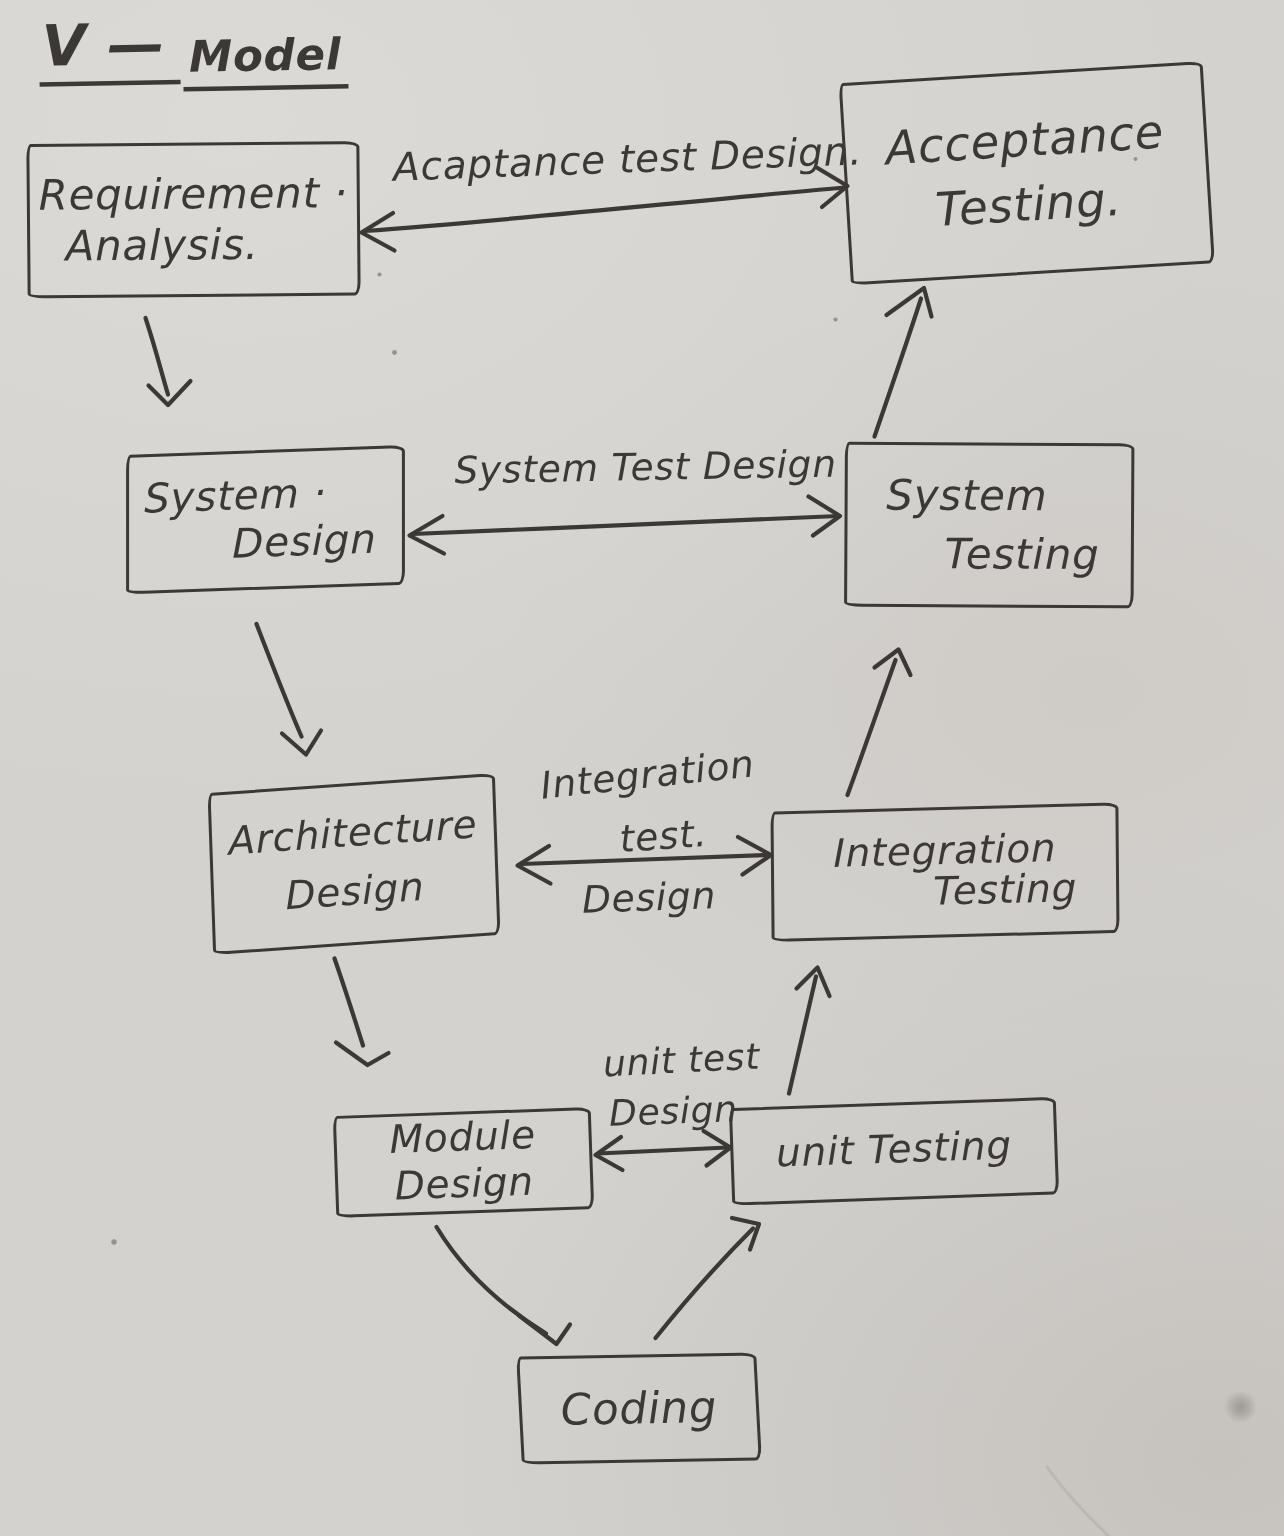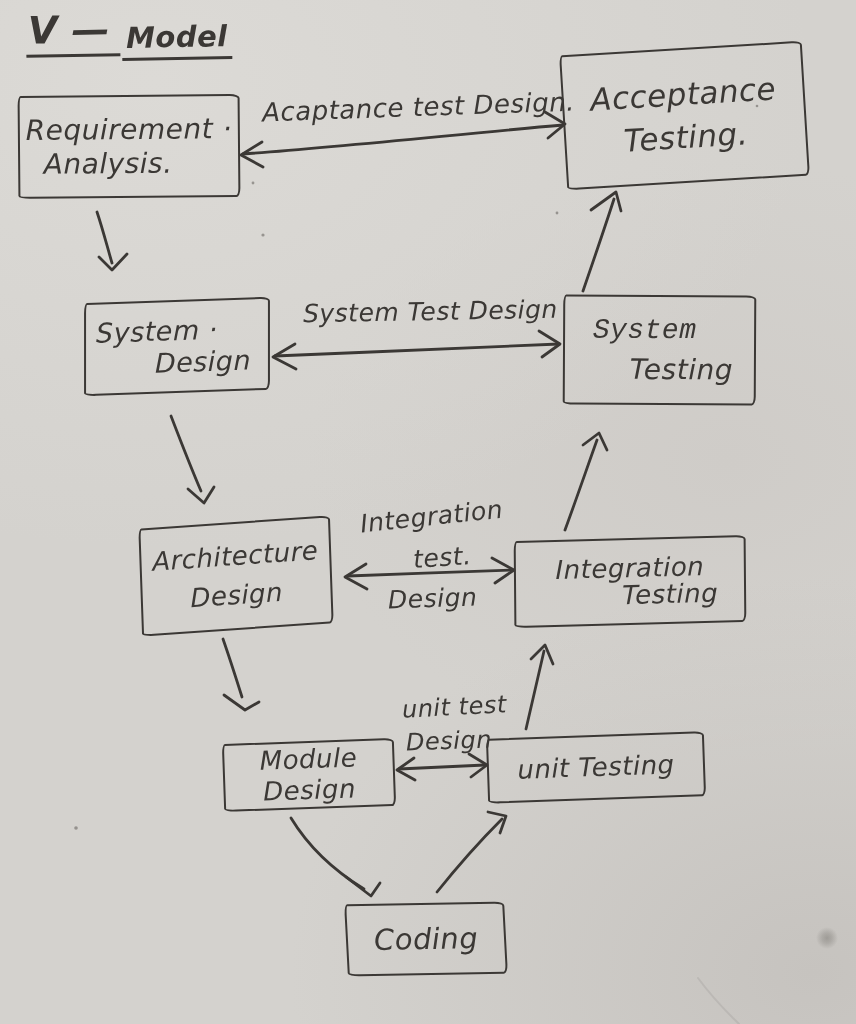--- a/index.html
+++ b/index.html
@@ -146,21 +146,21 @@
   <div class="box hand" style="left:487px; top:735px; width:218px; height:65px; font-size:26px; transform:rotate(-2deg);">
     <div class="bl">unit Testing</div>
   </div>
 
   <div class="box hand" style="left:514px; top:538px; width:232px; height:87px; font-size:26px; transform:rotate(-1.5deg) skewX(-1deg);">
     <div class="bl">Integration</div>
     <div class="bl" style="margin-left:80px; margin-top:-4px;">Testing</div>
   </div>
 
   <div class="box hand" style="left:563px; top:295px; width:193px; height:110px; font-size:28px; transform:rotate(0.3deg);">
-    <div class="bl" style="margin-right:30px;font-family:Liberation Mono, monospace;">System</div>
+    <div class="bl" style="margin-right:30px;">System</div>
     <div class="bl" style="margin-left:44px; margin-top:6px;">Testing</div>
   </div>
 
   <div class="box hand" style="left:563px; top:48px; width:243px; height:135px; font-size:31px; transform:rotate(-3.5deg);">
     <div class="bl">Acceptance</div>
     <div class="bl" style="margin-top:6px;">Testing.</div>
   </div>
 
   <div class="elabel hand" style="left:262px; top:92px; font-size:26px; transform:rotate(-2deg);">Acaptance test Design.</div>
 

